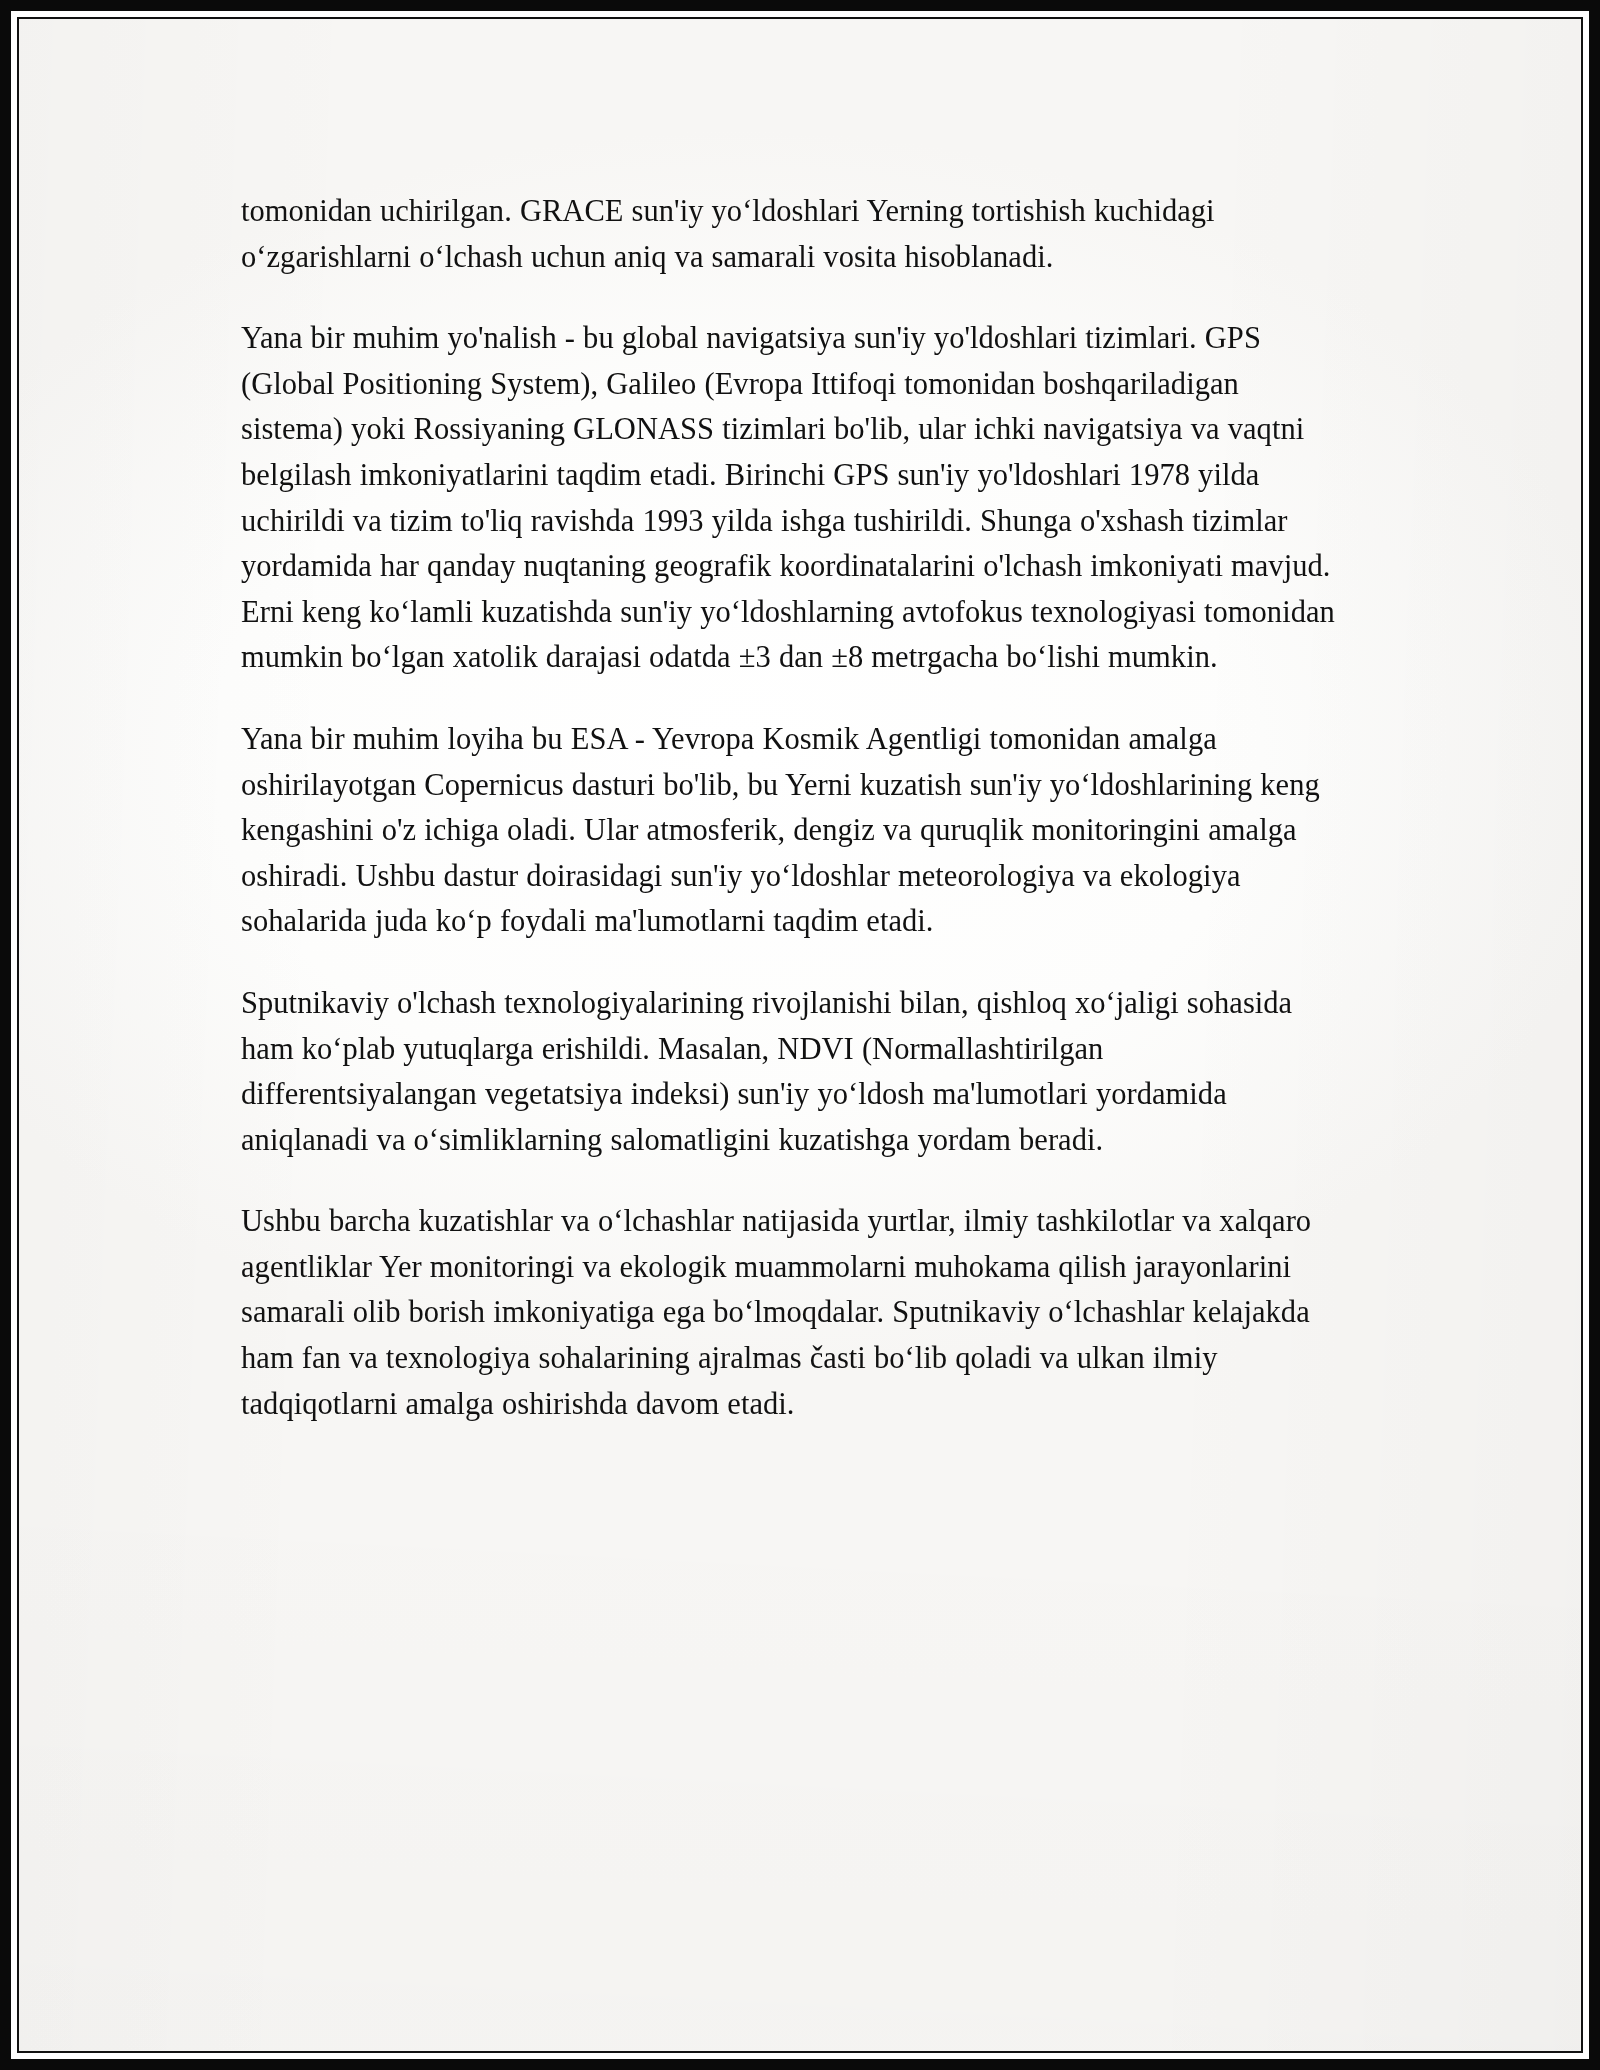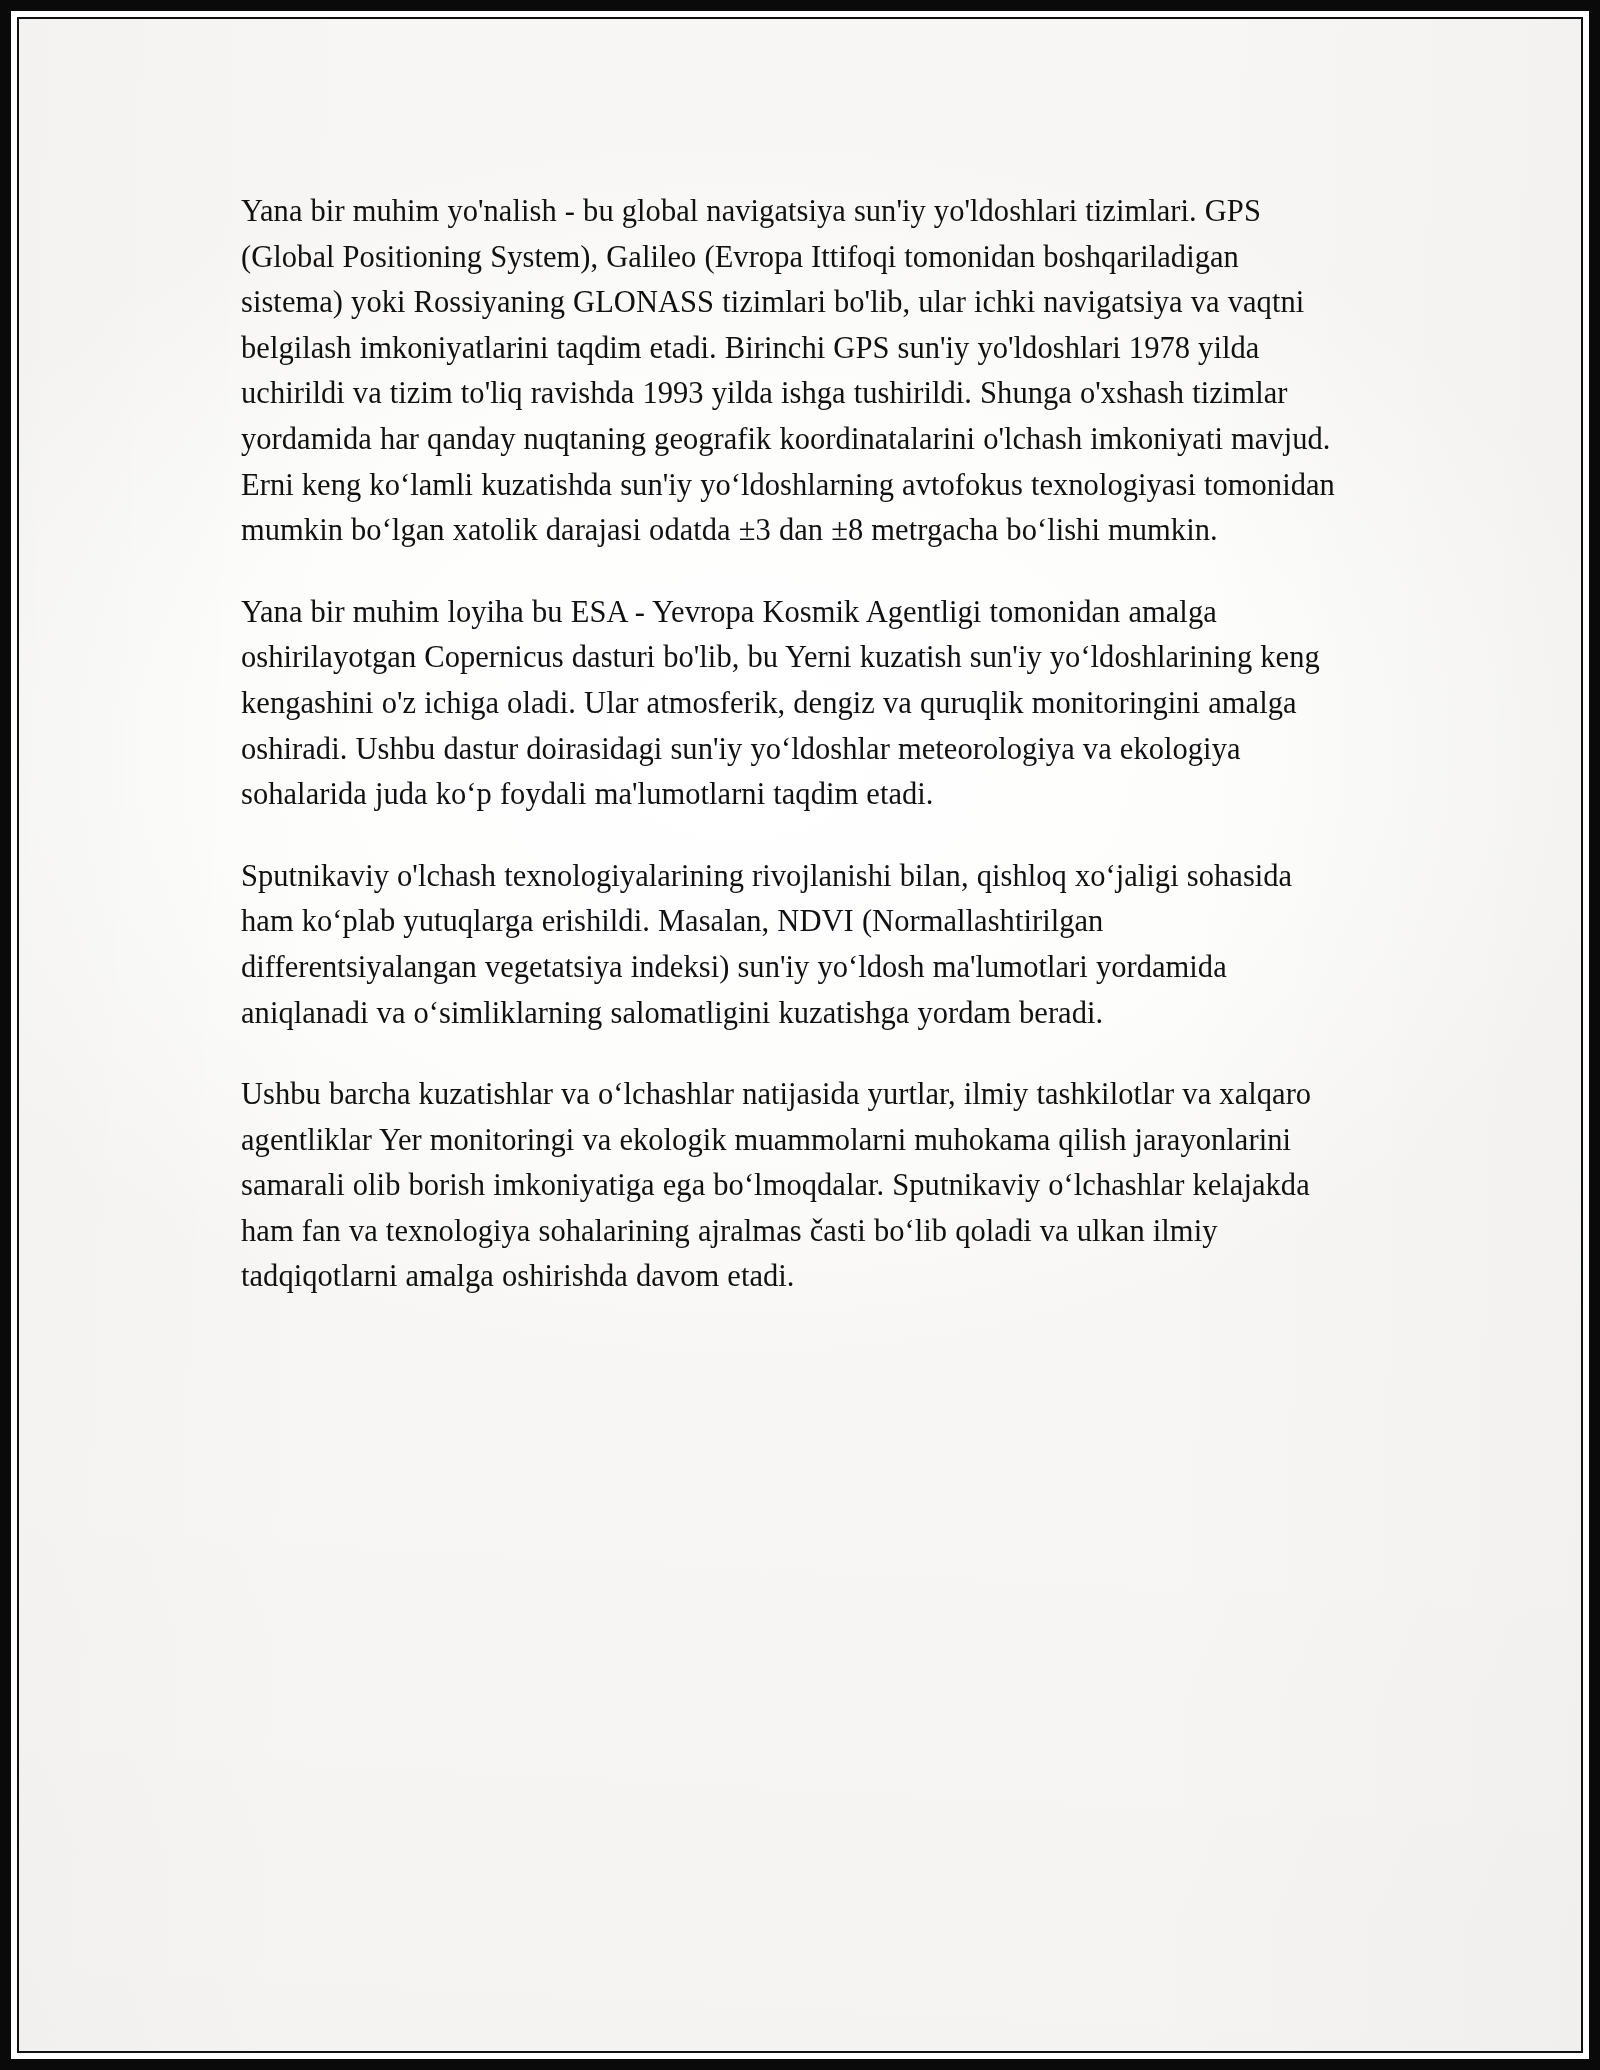--- a/index.html
+++ b/index.html
@@ -69,19 +69,20 @@
 </style>
 </head>
 <body>
 
 <div class="page-frame">
   <div class="page-inner">
     <div class="page-surface"></div>
     <div class="scan-noise"></div>
 
     <div class="text-column">
+      <p class="para">tomonidan uchirilgan. GRACE sun'iy yoʻldoshlari Yerning tortishish kuchidagi oʻzgarishlarni oʻlchash uchun aniq va samarali vosita hisoblanadi.</p>
       <p class="para">Yana bir muhim yo'nalish - bu global navigatsiya sun'iy yo'ldoshlari tizimlari. GPS (Global Positioning System), Galileo (Evropa Ittifoqi tomonidan boshqariladigan sistema) yoki Rossiyaning GLONASS tizimlari bo'lib, ular ichki navigatsiya va vaqtni belgilash imkoniyatlarini taqdim etadi. Birinchi GPS sun'iy yo'ldoshlari 1978 yilda uchirildi va tizim to'liq ravishda 1993 yilda ishga tushirildi. Shunga o'xshash tizimlar yordamida har qanday nuqtaning geografik koordinatalarini o'lchash imkoniyati mavjud. Erni keng koʻlamli kuzatishda sun'iy yoʻldoshlarning avtofokus texnologiyasi tomonidan mumkin boʻlgan xatolik darajasi odatda ±3 dan ±8 metrgacha boʻlishi mumkin.</p>
       <p class="para">Yana bir muhim loyiha bu ESA - Yevropa Kosmik Agentligi tomonidan amalga oshirilayotgan Copernicus dasturi bo'lib, bu Yerni kuzatish sun'iy yoʻldoshlarining keng kengashini o'z ichiga oladi. Ular atmosferik, dengiz va quruqlik monitoringini amalga oshiradi. Ushbu dastur doirasidagi sun'iy yoʻldoshlar meteorologiya va ekologiya sohalarida juda koʻp foydali ma'lumotlarni taqdim etadi.</p>
       <p class="para">Sputnikaviy o'lchash texnologiyalarining rivojlanishi bilan, qishloq xoʻjaligi sohasida ham koʻplab yutuqlarga erishildi. Masalan, NDVI (Normallashtirilgan differentsiyalangan vegetatsiya indeksi) sun'iy yoʻldosh ma'lumotlari yordamida aniqlanadi va oʻsimliklarning salomatligini kuzatishga yordam beradi.</p>
       <p class="para">Ushbu barcha kuzatishlar va oʻlchashlar natijasida yurtlar, ilmiy tashkilotlar va xalqaro agentliklar Yer monitoringi va ekologik muammolarni muhokama qilish jarayonlarini samarali olib borish imkoniyatiga ega boʻlmoqdalar. Sputnikaviy oʻlchashlar kelajakda ham fan va texnologiya sohalarining ajralmas časti boʻlib qoladi va ulkan ilmiy tadqiqotlarni amalga oshirishda davom etadi.</p>
     </div>
   </div>
 </div>
 
 </body></html>

